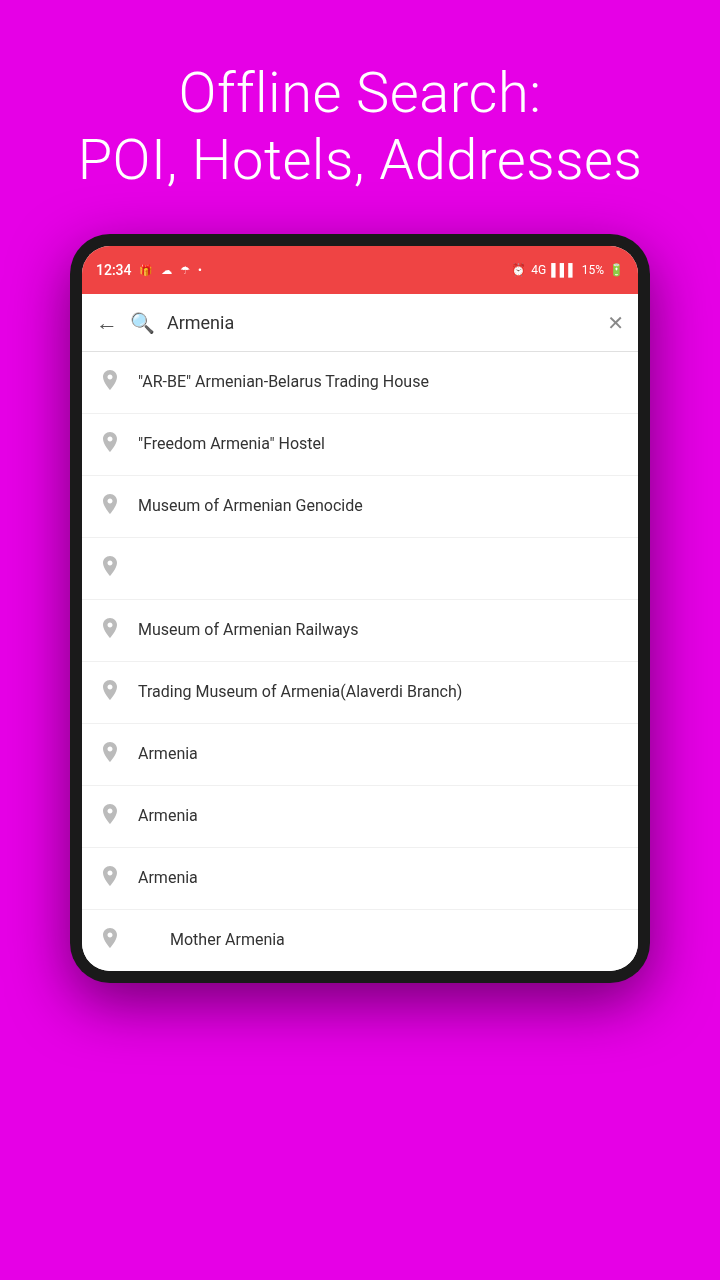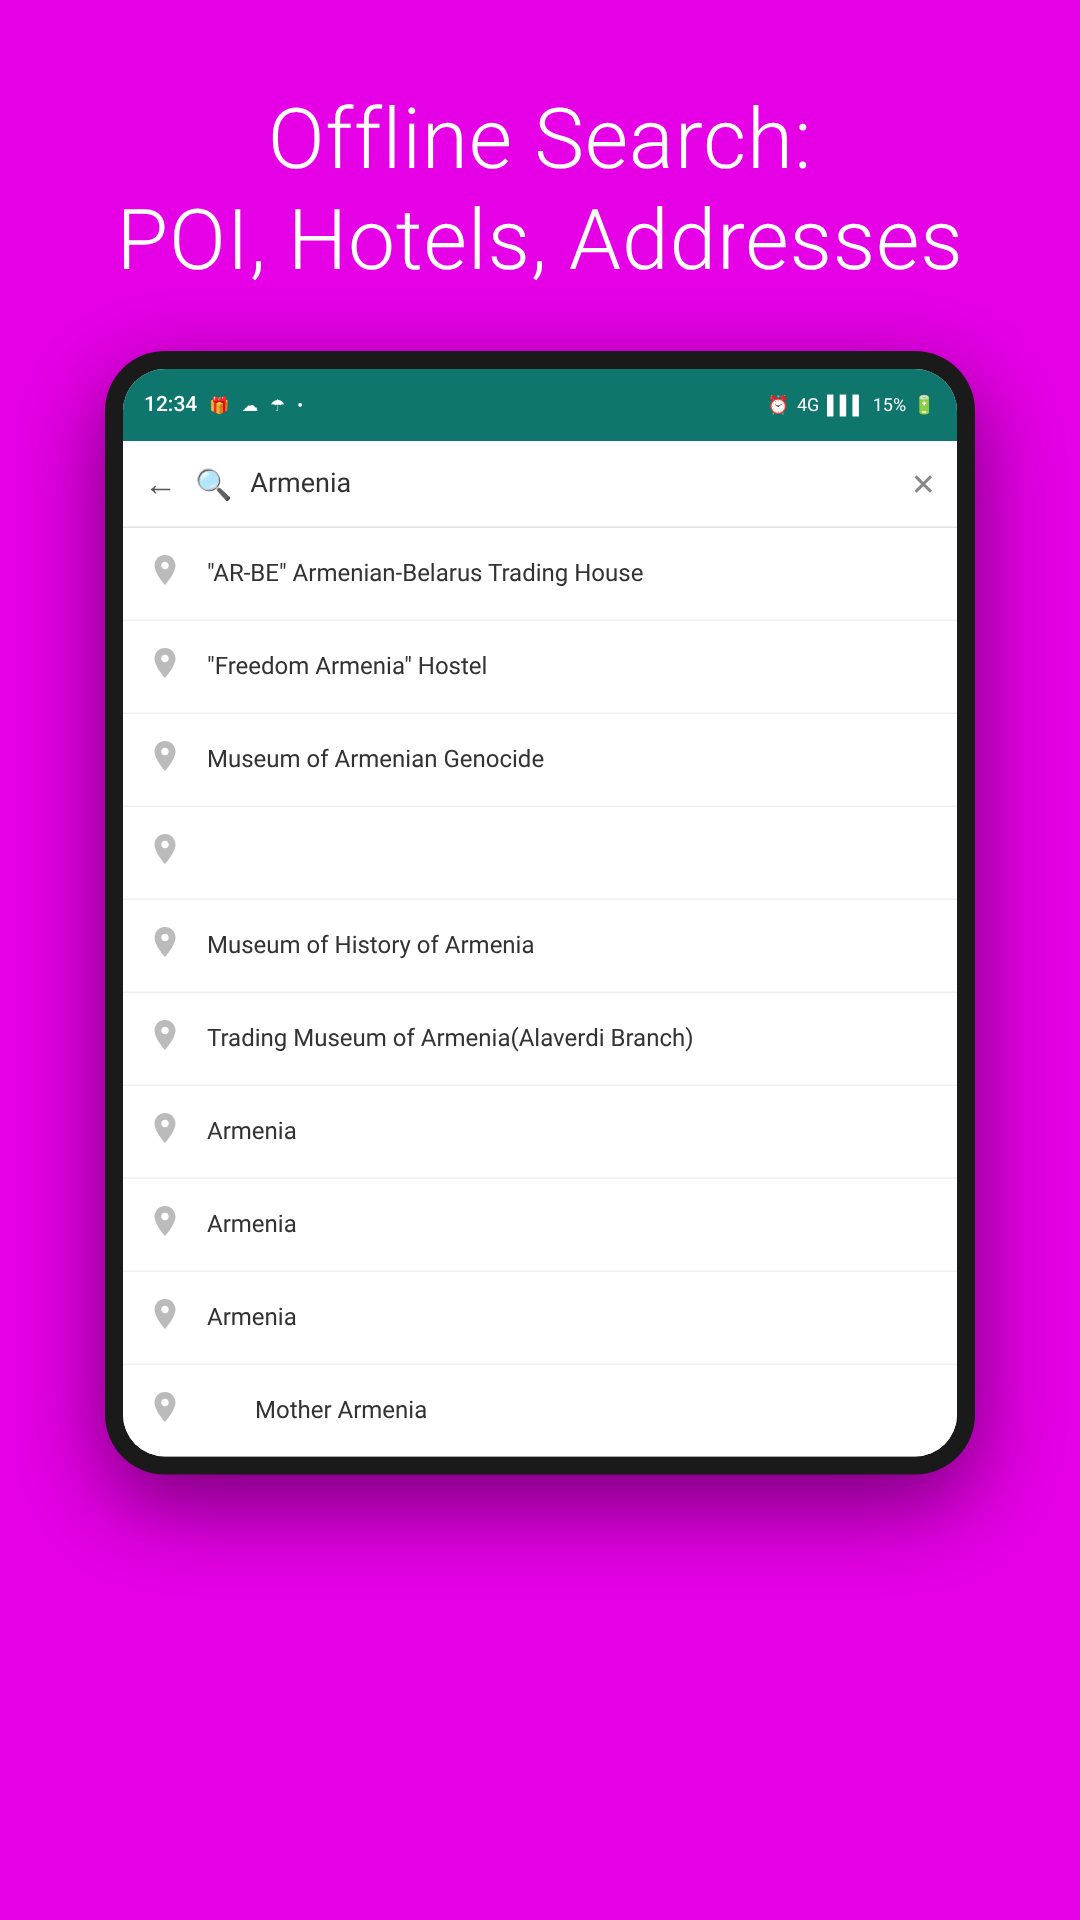--- a/index.html
+++ b/index.html
@@ -34,21 +34,21 @@
       flex-shrink: 0;
     }
 
     .phone-inner {
       border-radius: 28px;
       overflow: hidden;
       background: white;
     }
 
     .status-bar {
-      background: #0f766e;
+      background: #ef4444;
       height: 48px;
       display: flex;
       align-items: center;
       justify-content: space-between;
       padding: 13px 14px;
     }
 
     .status-left {
       color: white;
       font-size: 14px;
@@ -194,21 +194,21 @@
         </div>
         <div class="result-item">
           <div class="pin-icon"><svg width="16" height="20" viewBox="0 0 16 20" fill="none" xmlns="http://www.w3.org/2000/svg">
       <path d="M8 0C4.13 0 1 3.13 1 7c0 5.25 7 13 7 13s7-7.75 7-13c0-3.87-3.13-7-7-7zm0 9.5C6.62 9.5 5.5 8.38 5.5 7S6.62 4.5 8 4.5 10.5 5.62 10.5 7 9.38 9.5 8 9.5z" fill="#bbb"></path>
     </svg></div>
         </div>
         <div class="result-item">
           <div class="pin-icon"><svg width="16" height="20" viewBox="0 0 16 20" fill="none" xmlns="http://www.w3.org/2000/svg">
       <path d="M8 0C4.13 0 1 3.13 1 7c0 5.25 7 13 7 13s7-7.75 7-13c0-3.87-3.13-7-7-7zm0 9.5C6.62 9.5 5.5 8.38 5.5 7S6.62 4.5 8 4.5 10.5 5.62 10.5 7 9.38 9.5 8 9.5z" fill="#bbb"></path>
     </svg></div>
-          <div class="result-text">Museum of History of Armenia</div>
+          <div class="result-text">Museum of Armenian Railways</div>
         </div>
         <div class="result-item">
           <div class="pin-icon"><svg width="16" height="20" viewBox="0 0 16 20" fill="none" xmlns="http://www.w3.org/2000/svg">
       <path d="M8 0C4.13 0 1 3.13 1 7c0 5.25 7 13 7 13s7-7.75 7-13c0-3.87-3.13-7-7-7zm0 9.5C6.62 9.5 5.5 8.38 5.5 7S6.62 4.5 8 4.5 10.5 5.62 10.5 7 9.38 9.5 8 9.5z" fill="#bbb"></path>
     </svg></div>
           <div class="result-text">Trading Museum of Armenia(Alaverdi Branch)</div>
         </div>
         <div class="result-item">
           <div class="pin-icon"><svg width="16" height="20" viewBox="0 0 16 20" fill="none" xmlns="http://www.w3.org/2000/svg">
       <path d="M8 0C4.13 0 1 3.13 1 7c0 5.25 7 13 7 13s7-7.75 7-13c0-3.87-3.13-7-7-7zm0 9.5C6.62 9.5 5.5 8.38 5.5 7S6.62 4.5 8 4.5 10.5 5.62 10.5 7 9.38 9.5 8 9.5z" fill="#bbb"></path>

